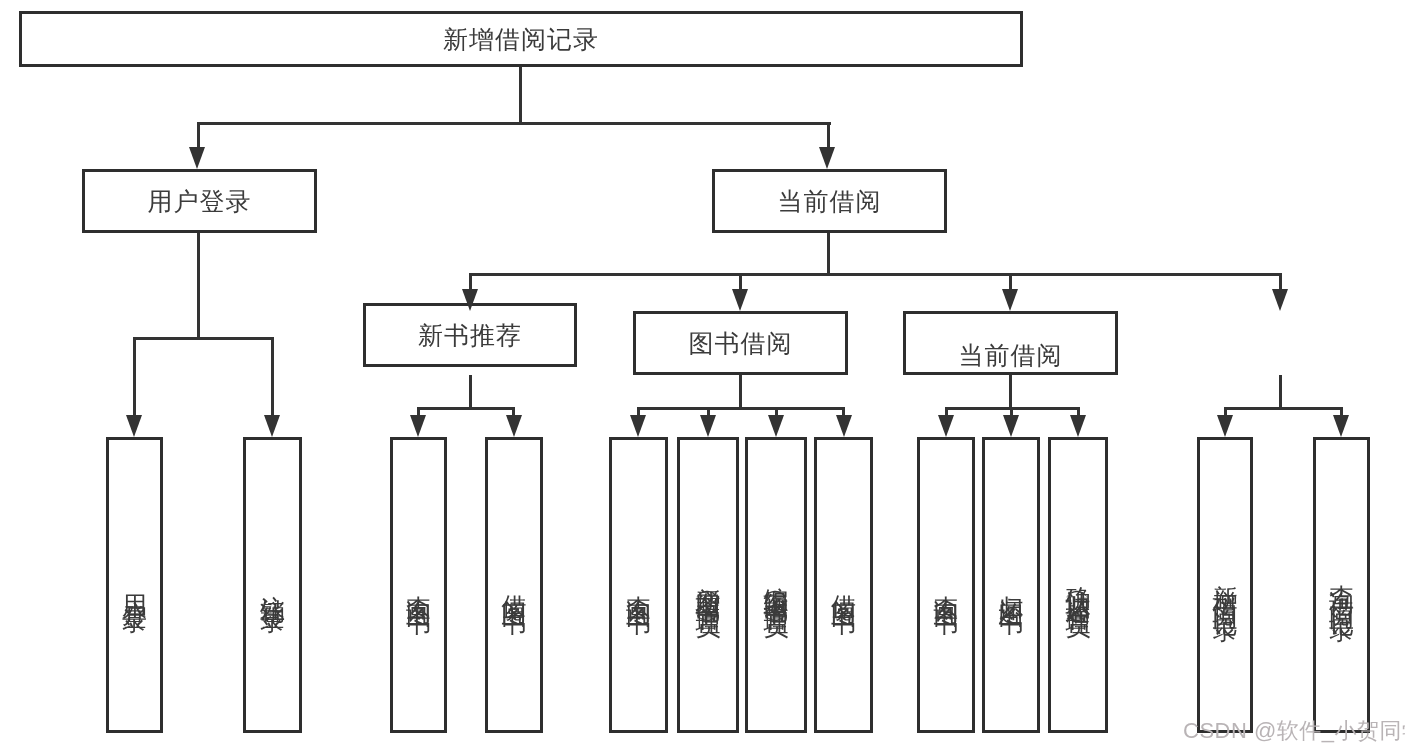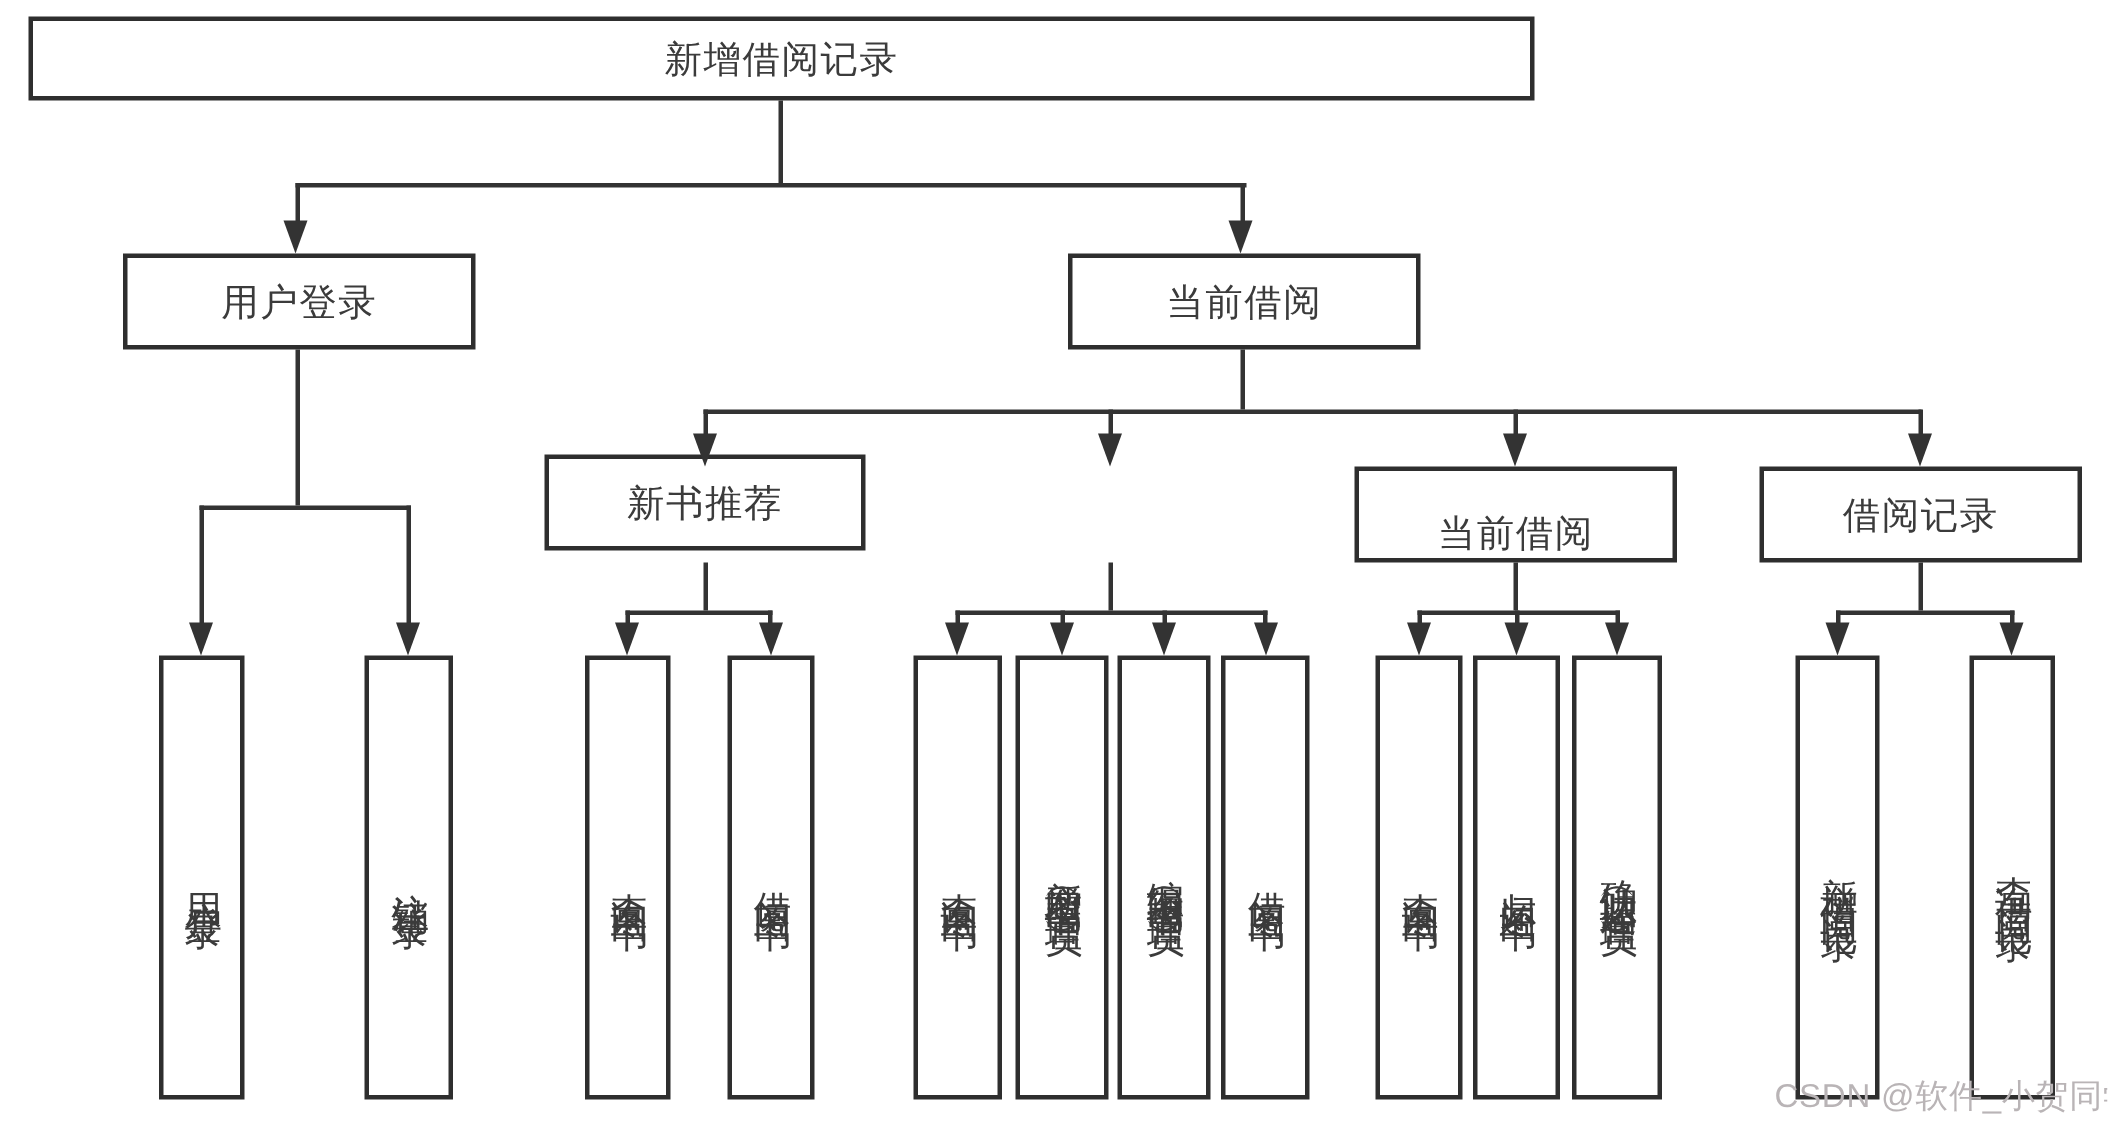--- a/index.html
+++ b/index.html
@@ -45,28 +45,28 @@
   </div>
 
   <div class="box" style="left:712px;top:169px;width:235px;height:64px;">
     <span class="hlabel">当前借阅</span>
   </div>
 
   <div class="box" style="left:363px;top:303px;width:214px;height:64px;">
     <span class="hlabel">新书推荐</span>
   </div>
 
+  <div class="box" style="left:633px;top:311px;width:215px;height:64px;">
+    <span class="hlabel">图书借阅</span>
+  </div>
 
   <div class="box" style="left:903px;top:311px;width:215px;height:64px;align-items:flex-end;">
     <span class="hlabel">当前借阅</span>
   </div>
 
-  <div class="box" style="left:1173px;top:311px;width:215px;height:64px;">
-    <span class="hlabel">借阅记录</span>
-  </div>
 
   <div class="box vbox" style="left:106px;top:437px;width:57px;height:296px;">
     <span>用户登录</span>
   </div>
 
   <div class="box vbox" style="left:243px;top:437px;width:59px;height:296px;">
     <span>注销登录</span>
   </div>
 
   <div class="box vbox" style="left:390px;top:437px;width:57px;height:296px;">

